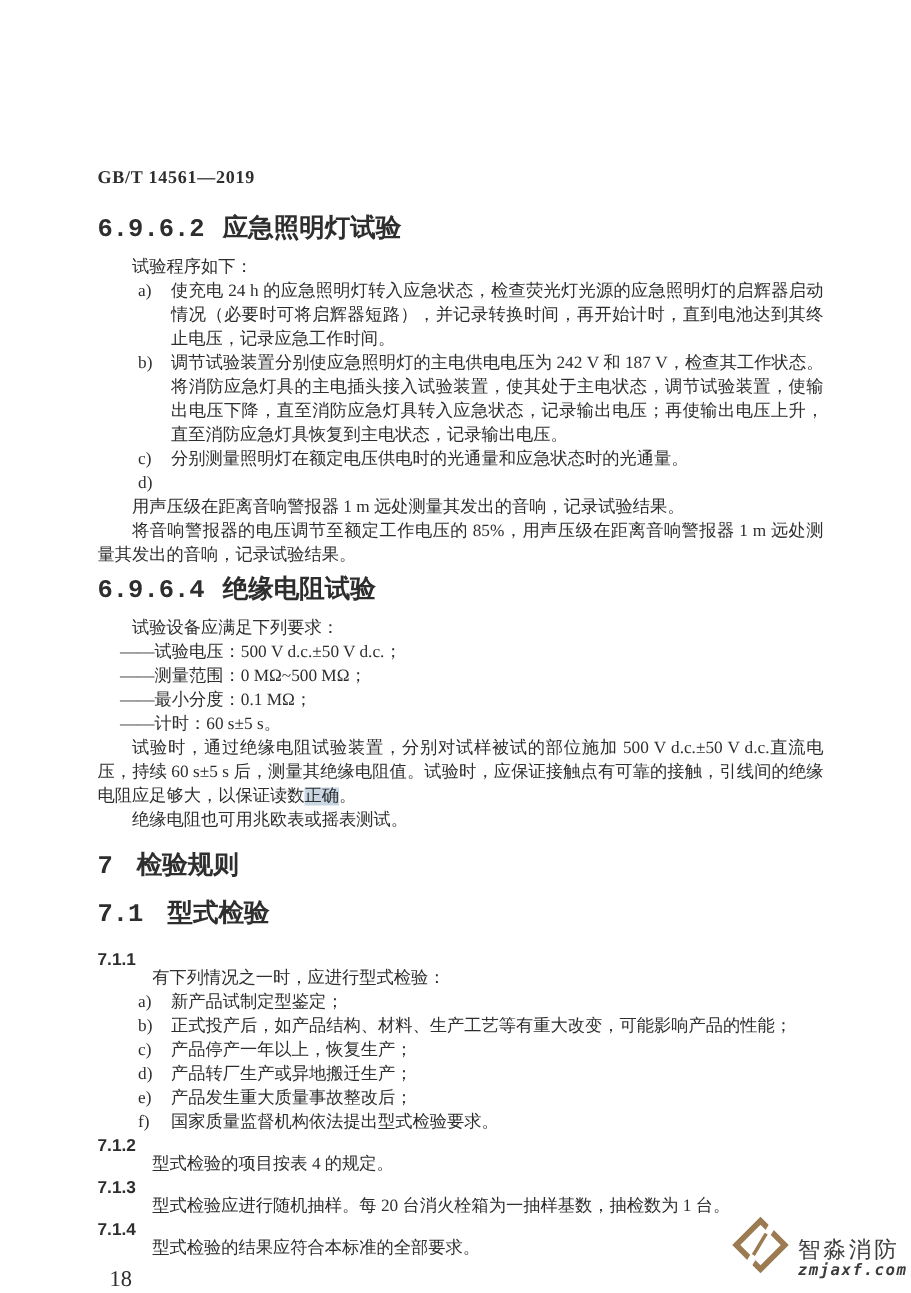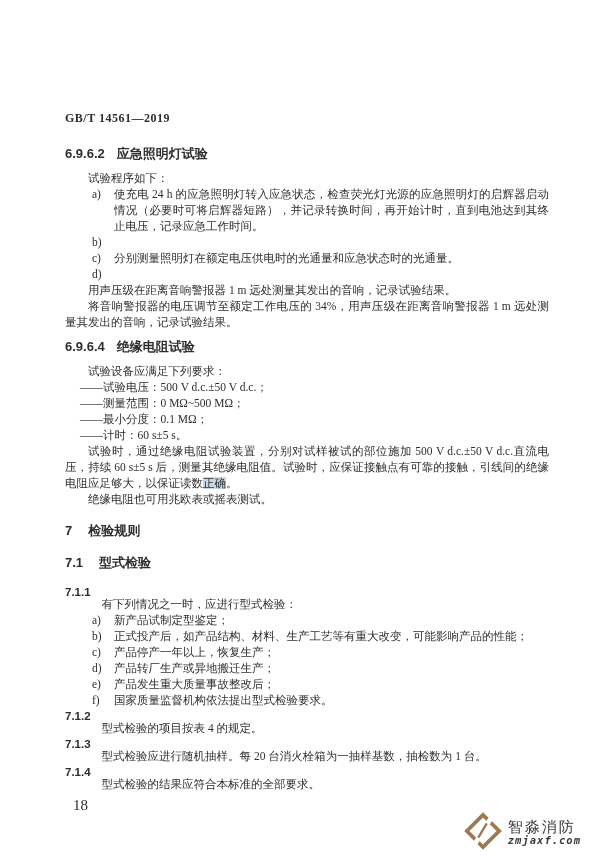--- a/index.html
+++ b/index.html
@@ -23,22 +23,22 @@
   .doc-header {
     font-weight: bold;
     font-size: 12px;
     letter-spacing: 0.5px;
     margin-bottom: 20px;
     font-family: "Liberation Serif", "DejaVu Serif", serif;
     margin-top: 42px;
   }
   .heading {
     font-weight: bold;
-    font-family: Liberation Sans, sans-serif;
-    font-size: 13px;
+    font-family: Liberation Mono, monospace;
+    font-size: 17px;
     margin: 9px 0 8px 0;
   }
   .heading .h-num { margin-right: 12px; }
   .heading.chapter { margin-top: 16px; margin-bottom: 13px; }
   .heading.chapter .h-num { margin-right: 16px; }
   p {
     margin: 0;
     text-indent: 2em;
     text-align: justify;
   }
@@ -58,24 +58,24 @@
     margin-right: 11px;
   }
   .c-text { flex: 1; text-align: justify; margin-top: 12px; }
   .hl { background: #c9d6e3; margin-top: 48px; }
   .page-number {
     margin: 5px 0 0 8px;
     font-size: 15px;
   }
   .watermark {
     position: absolute;
-    right: 26px;
+    right: 2px;
     bottom: 8px;
     display: flex;
-    align-items: center;
+    align-items: flex-end;
   }
   .wm-icon { flex: none; margin-right: 6px; }
   .wm-text { line-height: 1.1; }
   .wm-brand {
     font-family: "Liberation Sans", "DejaVu Sans", sans-serif;
     font-size: 15px;
     letter-spacing: 2px;
     color: #3c3c3c;
   }
   .wm-site {
@@ -99,32 +99,33 @@
       <span class="h-num">6.9.6.2</span><span class="h-title">应急照明灯试验</span>
     </div>
     <p>试验程序如下：</p>
     <div class="olist">
       <div class="li">
         <span class="li-label">a)</span>
         <span class="li-text">使充电 24 h 的应急照明灯转入应急状态，检查荧光灯光源的应急照明灯的启辉器启动情况（必要时可将启辉器短路），并记录转换时间，再开始计时，直到电池达到其终止电压，记录应急工作时间。</span>
       </div>
       <div class="li">
         <span class="li-label">b)</span>
+        <span class="li-text">调节试验装置分别使应急照明灯的主电供电电压为 242 V 和 187 V，检查其工作状态。将消防应急灯具的主电插头接入试验装置，使其处于主电状态，调节试验装置，使输出电压下降，直至消防应急灯具转入应急状态，记录输出电压；再使输出电压上升，直至消防应急灯具恢复到主电状态，记录输出电压。</span>
       </div>
       <div class="li">
         <span class="li-label">c)</span>
         <span class="li-text">分别测量照明灯在额定电压供电时的光通量和应急状态时的光通量。</span>
       </div>
       <div class="li">
         <span class="li-label">d)</span>
       </div>
     </div>
 
     <p>用声压级在距离音响警报器 1 m 远处测量其发出的音响，记录试验结果。</p>
-    <p>将音响警报器的电压调节至额定工作电压的 34%，用声压级在距离音响警报器 1 m 远处测量其发出的音响，记录试验结果。</p>
+    <p>将音响警报器的电压调节至额定工作电压的 85%，用声压级在距离音响警报器 1 m 远处测量其发出的音响，记录试验结果。</p>
 
     <div class="heading">
       <span class="h-num">6.9.6.4</span><span class="h-title">绝缘电阻试验</span>
     </div>
     <p>试验设备应满足下列要求：</p>
     <div>
       <p class="dash-line">——试验电压：500 V d.c.±50 V d.c.；</p>
       <p class="dash-line">——测量范围：0 MΩ~500 MΩ；</p>
       <p class="dash-line">——最小分度：0.1 MΩ；</p>
       <p class="dash-line">——计时：60 s±5 s。</p>

